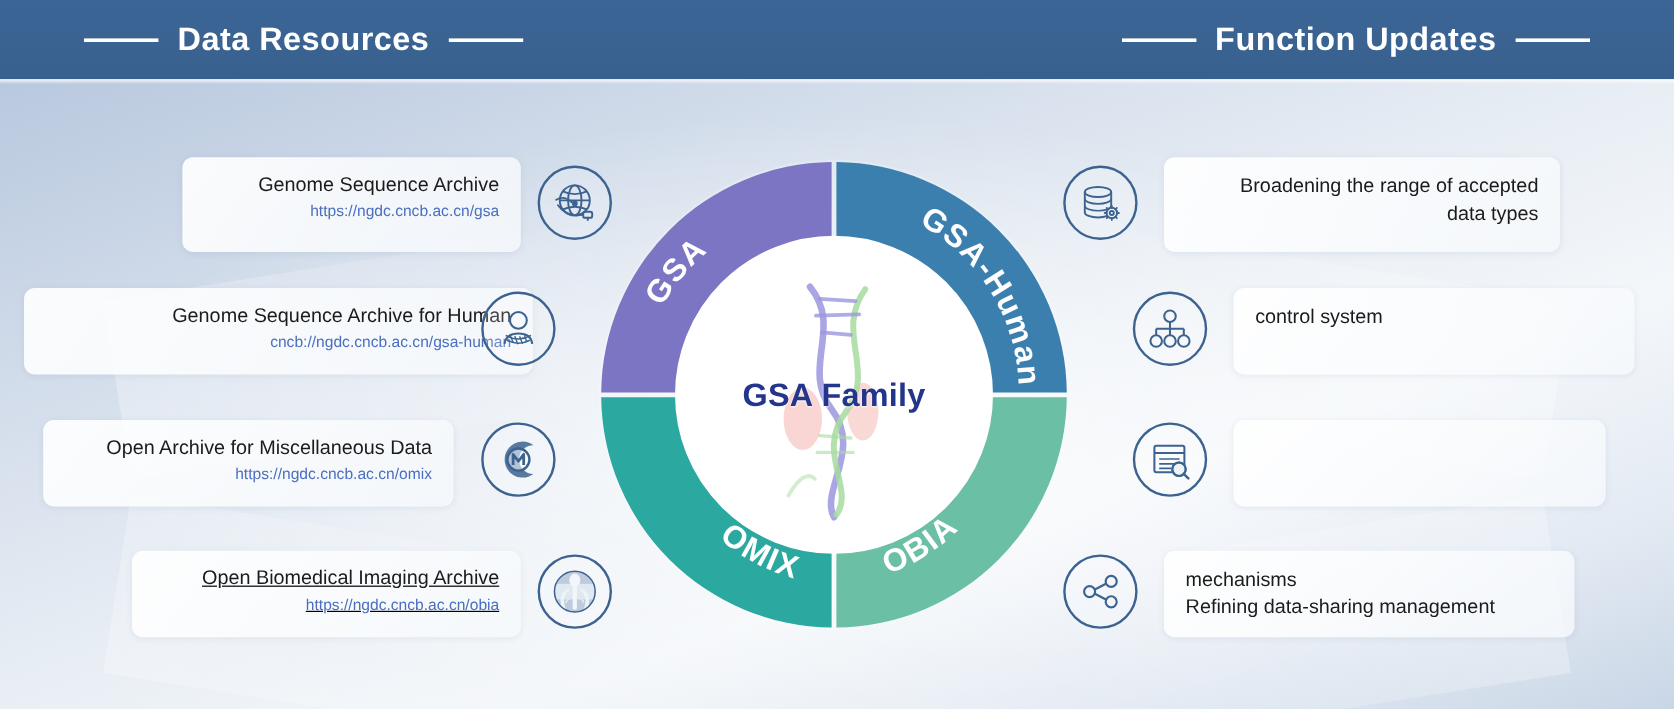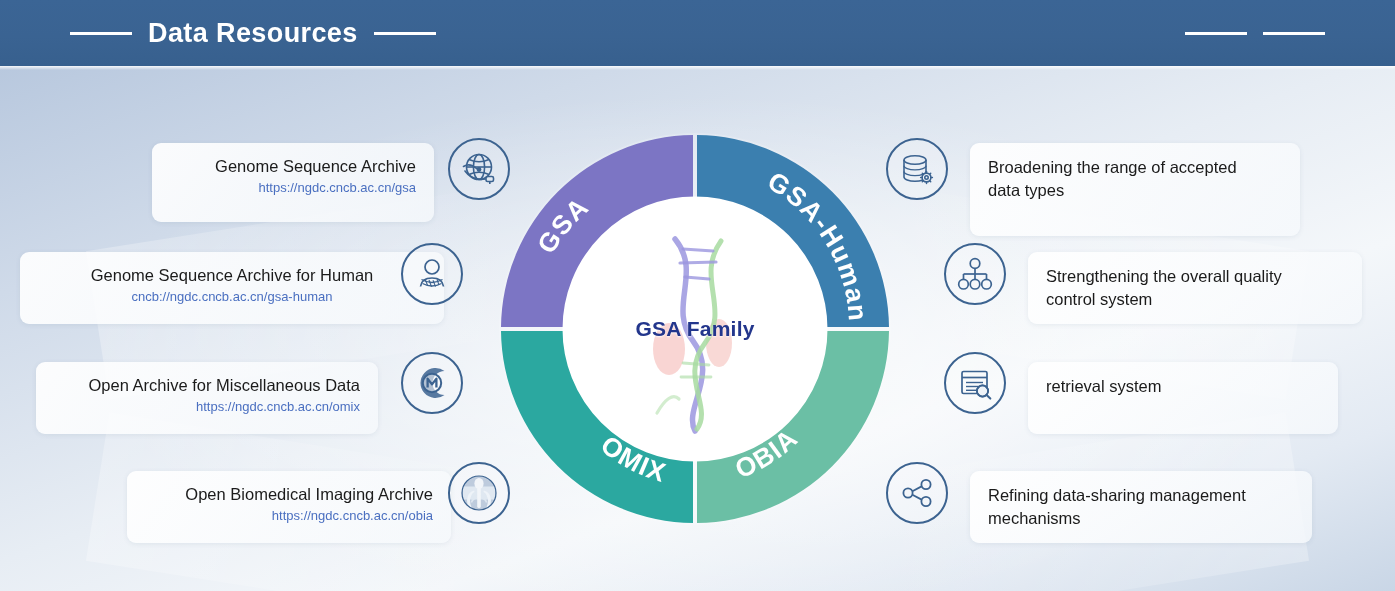--- a/index.html
+++ b/index.html
@@ -81,21 +81,20 @@
              background: linear-gradient(270deg, rgba(255,255,255,.55), rgba(255,255,255,0)); }
 
   
   .card {
     position: absolute;
     border-radius: 9px;
     background: linear-gradient(135deg, rgba(255,255,255,.92) 0%, rgba(246,249,252,.80) 100%);
     box-shadow: 0 1px 5px rgba(80,105,140,.10);
     padding: 13px 18px 21px 18px;
     z-index: 12;
-    margin-top: 12px;
   }
   .card-title {
     font-size: 16.5px;
     color: #1b1b1b;
     line-height: 1.33;
     white-space: nowrap;
   }
   .card-url {
     font-size: 13px;
     color: #4a6fc0;
@@ -108,26 +107,26 @@
     color: #1b1b1b;
     line-height: 1.38;
   }
 
   
   .card.left  { text-align: right; }
   .card.right { text-align: left; }
 
   
   #card-gsa        { left: 152px; top: 131px; width: 282px; height: 79px; }
-  #card-gsa-human  { left:  20px; top: 240px; width: 424px; height: 72px; text-align: center; }
+  #card-gsa-human  { left:  20px; top: 240px; width: 424px; height: 72px; }
   #card-omix       { left:  36px; top: 350px; width: 342px; height: 72px; }
-  #card-obia       { left: 127px; top: 459px; width: 324px; height: 72px; }
-
-  
-  #card-fn-1 { left: 970px; top: 131px; width: 330px; height: 93px; }
+  #card-obia       { left: 110px; top: 459px; width: 324px; height: 72px; text-decoration: underline; }
+
+  
+  #card-fn-1 { left: 970px; top: 131px; width: 330px; height: 79px; text-align: right; }
   #card-fn-2 { left: 1028px; top: 240px; width: 334px; height: 72px; }
   #card-fn-3 { left: 1028px; top: 350px; width: 310px; height: 72px; }
   #card-fn-4 { left: 970px; top: 459px; width: 342px; height: 72px; }
 
   
   .icon-circle {
     position: absolute;
     width: 62px; height: 62px;
     border-radius: 50%;
     border: 2.2px solid #3c6390;
@@ -161,21 +160,21 @@
   #donut-center-label {
     position: absolute;
     left: 0; top: 0;
     width: 396px; height: 396px;
     display: flex;
     align-items: center;
     justify-content: center;
     pointer-events: none;
   }
   #donut-center-label span {
-    font-size: 21px;
+    font-size: 27px;
     font-weight: bold;
     color: #23368c;
     letter-spacing: .2px;
     text-shadow: 0 1px 2px rgba(255,255,255,.9);
   }
 
   .ring-label {
     font-size: 26.5px;
     font-weight: bold;
     fill: #ffffff;
@@ -195,20 +194,21 @@
   </div>
 
   <div id="header-bar">
     <div class="header-title-group" id="header-left-group">
       <div class="hdr-rule"></div>
       <div class="hdr-text">Data Resources</div>
       <div class="hdr-rule"></div>
     </div>
     <div class="header-title-group" id="header-right-group">
       <div class="hdr-rule"></div>
+      <div class="hdr-text">Function Updates</div>
       <div class="hdr-rule"></div>
     </div>
   </div>
 
   <div class="card left" id="card-gsa">
     <div class="card-title">Genome Sequence Archive</div>
     <div class="card-url" style="color: rgb(74, 111, 192);">https://ngdc.cncb.ac.cn/gsa</div>
   </div>
 
   <div class="card left" id="card-gsa-human">
@@ -393,26 +393,24 @@
       <line x1="15.4" y1="21.8" x2="24.6" y2="26.6"></line>
     </svg>
   </div>
 
   <div class="card right" id="card-fn-1">
     <div class="card-line">Broadening the range of accepted</div>
     <div class="card-line">data types</div>
   </div>
 
   <div class="card right" id="card-fn-2">
-    <div class="card-line">Strengthening the overall quality</div>
     <div class="card-line">control system</div>
   </div>
 
   <div class="card right" id="card-fn-3">
-    <div class="card-line">retrieval system</div>
   </div>
 
   <div class="card right" id="card-fn-4">
+    <div class="card-line">mechanisms</div>
     <div class="card-line">Refining data-sharing management</div>
-    <div class="card-line">mechanisms</div>
   </div>
 
 </div>
 
 </body></html>

